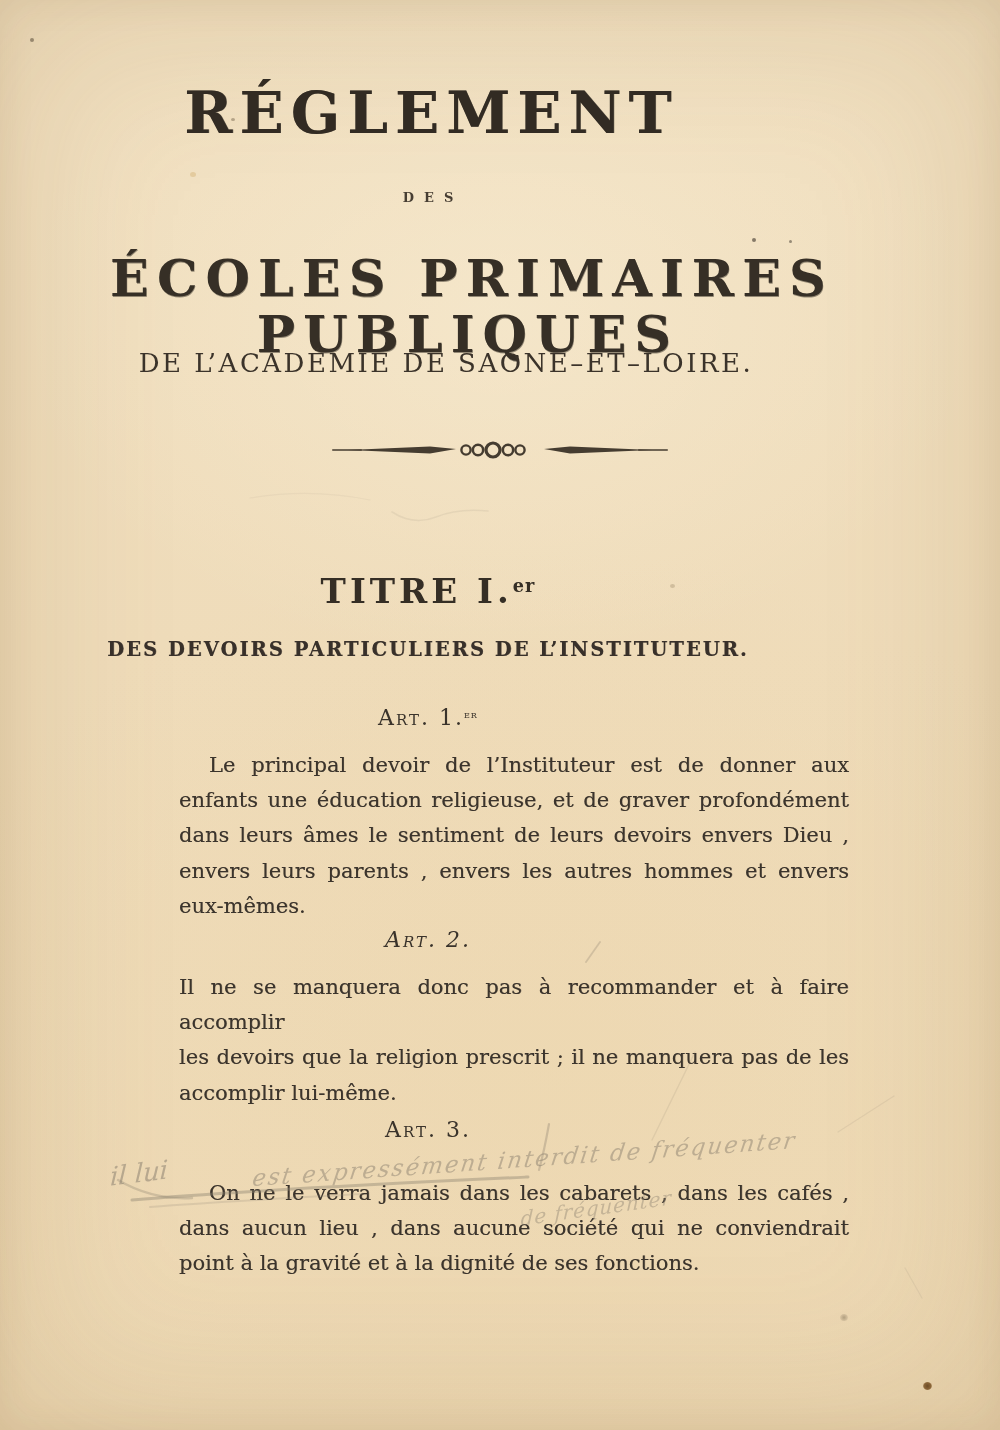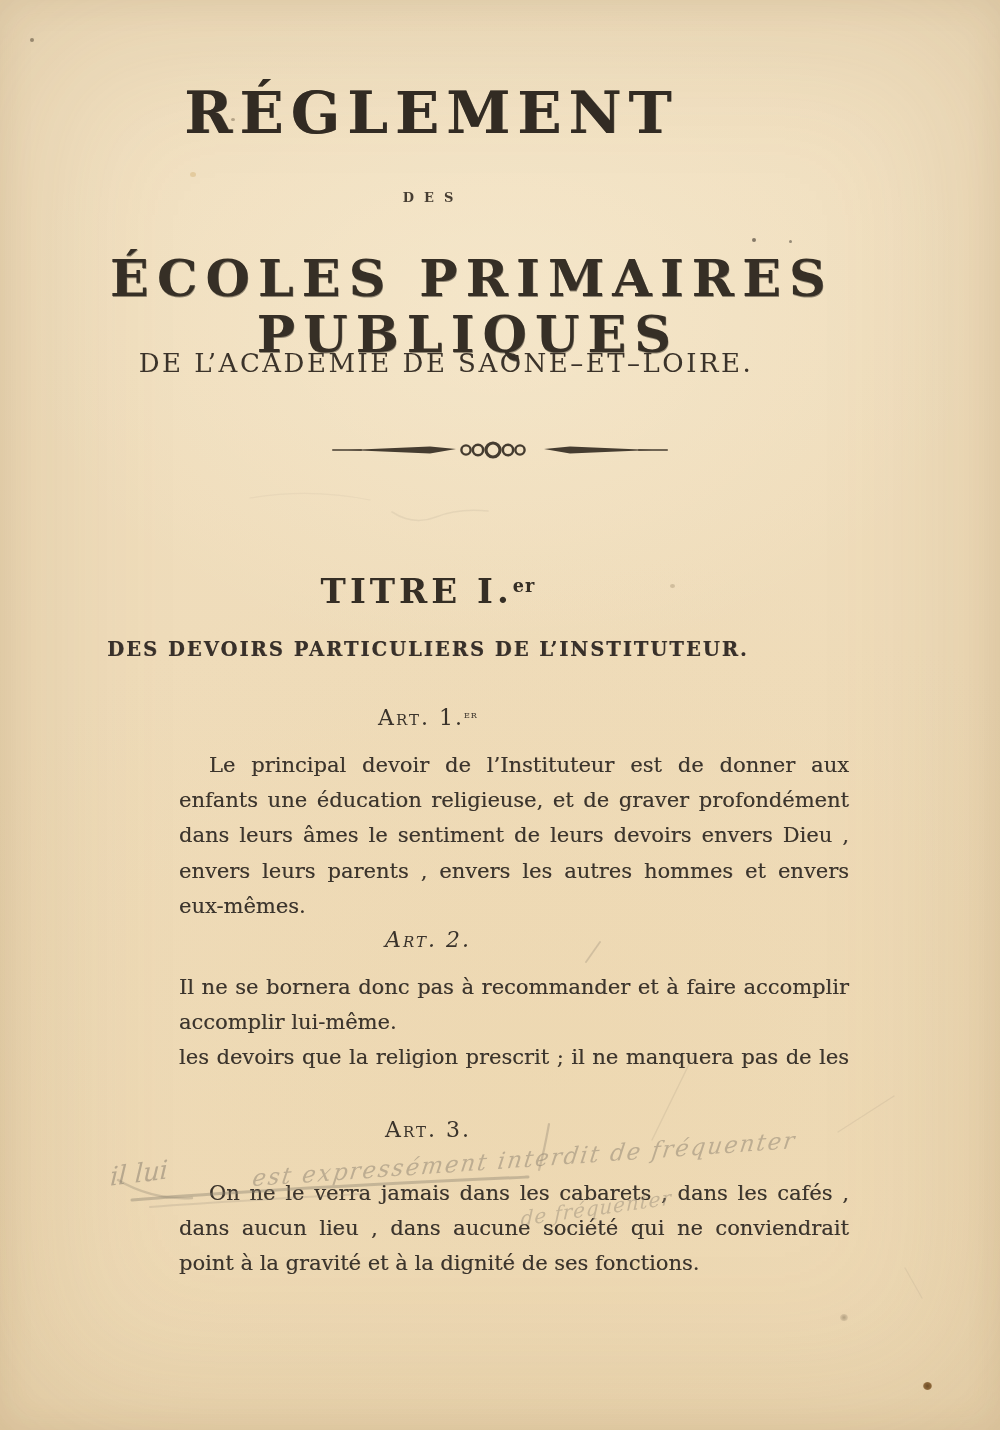--- a/index.html
+++ b/index.html
@@ -122,23 +122,23 @@
   <div class="abs body-block" style="top:748px;">
     <div class="line first">Le principal devoir de l’Instituteur est de donner aux</div>
     <div class="line">enfants une éducation religieuse, et de graver profondément</div>
     <div class="line">dans leurs âmes le sentiment de leurs devoirs envers Dieu&nbsp;,</div>
     <div class="line">envers leurs parents&nbsp;, envers les autres hommes et envers</div>
     <div class="line last">eux-mêmes.</div>
   </div>
 
   <div class="abs t-center article-label" style="top:926px;font-style:italic;"><span>Art. 2.</span></div>
   <div class="abs body-block" style="top:970px;">
-    <div class="line">Il ne se bornera donc pas à recommander et à faire accomplir</div>
+    <div class="line">Il ne se manquera donc pas à recommander et à faire accomplir</div>
+    <div class="line">les devoirs que la religion prescrit&nbsp;; il ne manquera pas de les</div>
     <div class="line last">accomplir lui-même.</div>
-    <div class="line">les devoirs que la religion prescrit&nbsp;; il ne manquera pas de les</div>
   </div>
 
   <div class="abs t-center article-label" style="top:1116px;"><span>Art. 3.</span></div>
   <div class="abs body-block" style="top:1176px;">
     <div class="line first">On ne le verra jamais dans les cabarets&nbsp;, dans les cafés&nbsp;,</div>
     <div class="line">dans aucun lieu&nbsp;, dans aucune société qui ne conviendrait</div>
     <div class="line last">point à la gravité et à la dignité de ses fonctions.</div>
   </div>
 
   <div class="abs pencil-note note-margin">il lui</div>

